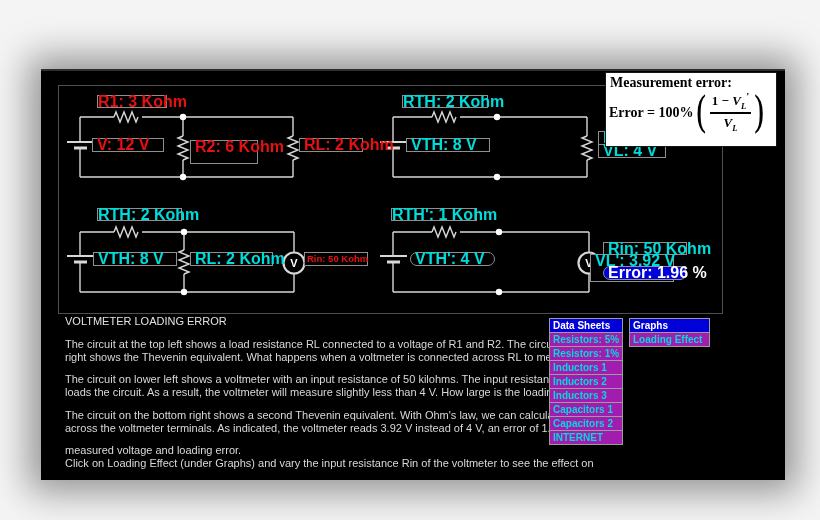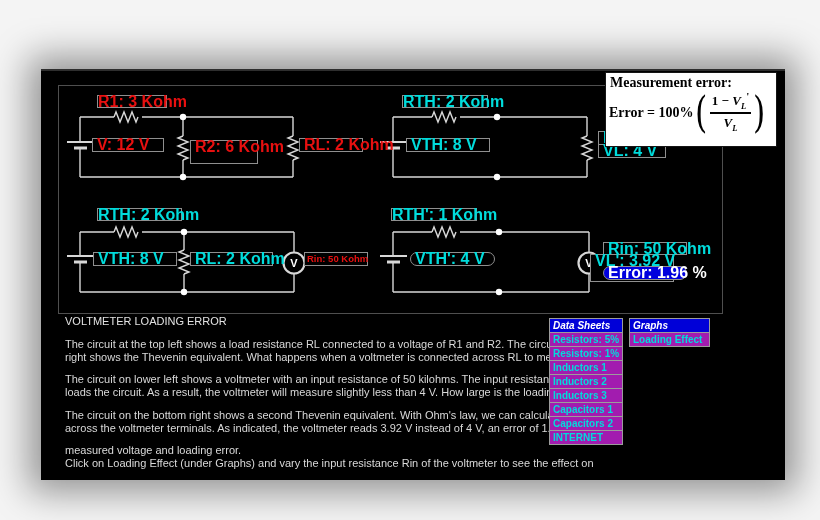--- a/index.html
+++ b/index.html
@@ -40,21 +40,21 @@
   .desc span.line{display:block;white-space:nowrap;}
   .desc-title{color:#e2e2e2;}
   
   .menu-col{position:absolute;z-index:20;}
   .menu-col1{left:549px;top:318px;width:74px;}
   .menu-col2{left:629px;top:318px;width:81px;}
   .menu-item{box-sizing:border-box;border:1px solid #9c9c9c;height:15px;line-height:13px;
        font-size:10px;font-weight:bold;color:#00dcdc;background:#a21caf;padding-left:3px;
        margin-top:-1px;white-space:nowrap;cursor:pointer;}
   .menu-item:first-child{margin-top:0;}
-  .menu-item.header{background:#0000d8;color:#ffffff;font-style:italic;}
+  .menu-item.header{background:#0000d8;color:#ffffff;}
 </style>
 </head>
 <body>
 
 <div class="stage">
   <div class="panel">
     <div style="position:absolute;left:17px;top:14px;width:665px;height:229px;border:1px solid #4f4f4f;box-sizing:border-box;"></div>
   </div>
 
   <svg class="wires" width="820" height="520" viewBox="0 0 820 520">

